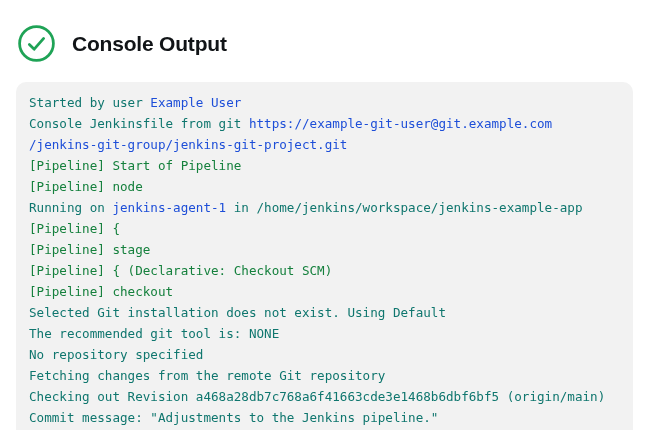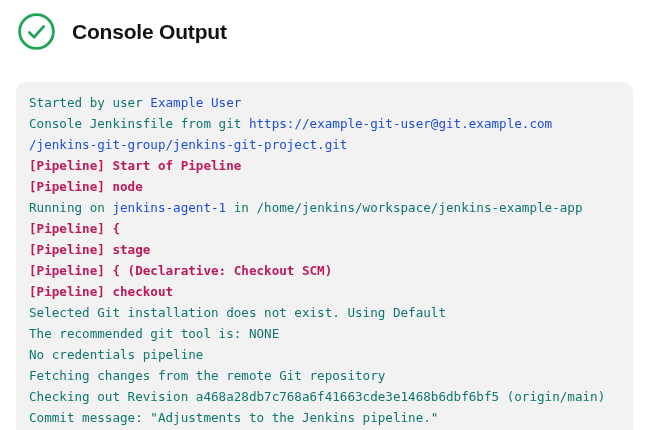--- a/index.html
+++ b/index.html
@@ -10,21 +10,21 @@
     width: 650px;
     height: 430px;
     overflow: hidden;
     background: #ffffff;
     font-family: "Liberation Sans", sans-serif;
     position: relative;
   }
   .header {
     position: absolute;
     left: 17px;
-    top: 12px;
+    top: 24px;
     display: flex;
     align-items: center;
     gap: 16px;
   }
   .status-icon {
     width: 39px;
     height: 39px;
     display: block;
   }
   .page-title {
@@ -48,21 +48,21 @@
   }
   .console-line {
     font-family: "DejaVu Sans Mono", "Liberation Mono", monospace;
     font-size: 12.6px;
     line-height: 21px;
     height: 21px;
     white-space: pre;
     color: #1e2022;
   }
   .seg-plain { color: #0f766e; }
-  .seg-muted { color: #be185d; font-weight: bold; }
+  .seg-muted { color: #15803d; }
   .seg-link {
     color: #1d4ed8;
     text-decoration: none;
     cursor: pointer;
   }
 </style>
 </head>
 <body>
 
 <div class="header">
@@ -79,17 +79,17 @@
     <div class="console-line"><a class="seg-link">/jenkins-git-group/jenkins-git-project.git</a></div>
     <div class="console-line"><span class="seg-muted">[Pipeline] Start of Pipeline</span></div>
     <div class="console-line"><span class="seg-muted">[Pipeline] node</span></div>
     <div class="console-line"><span class="seg-plain">Running on </span><a class="seg-link">jenkins-agent-1</a><span class="seg-plain"> in /home/jenkins/workspace/jenkins-example-app</span></div>
     <div class="console-line"><span class="seg-muted">[Pipeline] {</span></div>
     <div class="console-line"><span class="seg-muted">[Pipeline] stage</span></div>
     <div class="console-line"><span class="seg-muted">[Pipeline] { (Declarative: Checkout SCM)</span></div>
     <div class="console-line"><span class="seg-muted">[Pipeline] checkout</span></div>
     <div class="console-line"><span class="seg-plain">Selected Git installation does not exist. Using Default</span></div>
     <div class="console-line"><span class="seg-plain">The recommended git tool is: NONE</span></div>
-    <div class="console-line"><span class="seg-plain">No credentials pipeline</span></div>
+    <div class="console-line"><span class="seg-plain">No repository specified</span></div>
     <div class="console-line"><span class="seg-plain">Fetching changes from the remote Git repository</span></div>
     <div class="console-line"><span class="seg-plain">Checking out Revision a468a28db7c768a6f41663cde3e1468b6dbf6bf5 (origin/main)</span></div>
     <div class="console-line"><span class="seg-plain">Commit message: "Adjustments to the Jenkins pipeline."</span></div>
   </div>
 
 </body></html>

